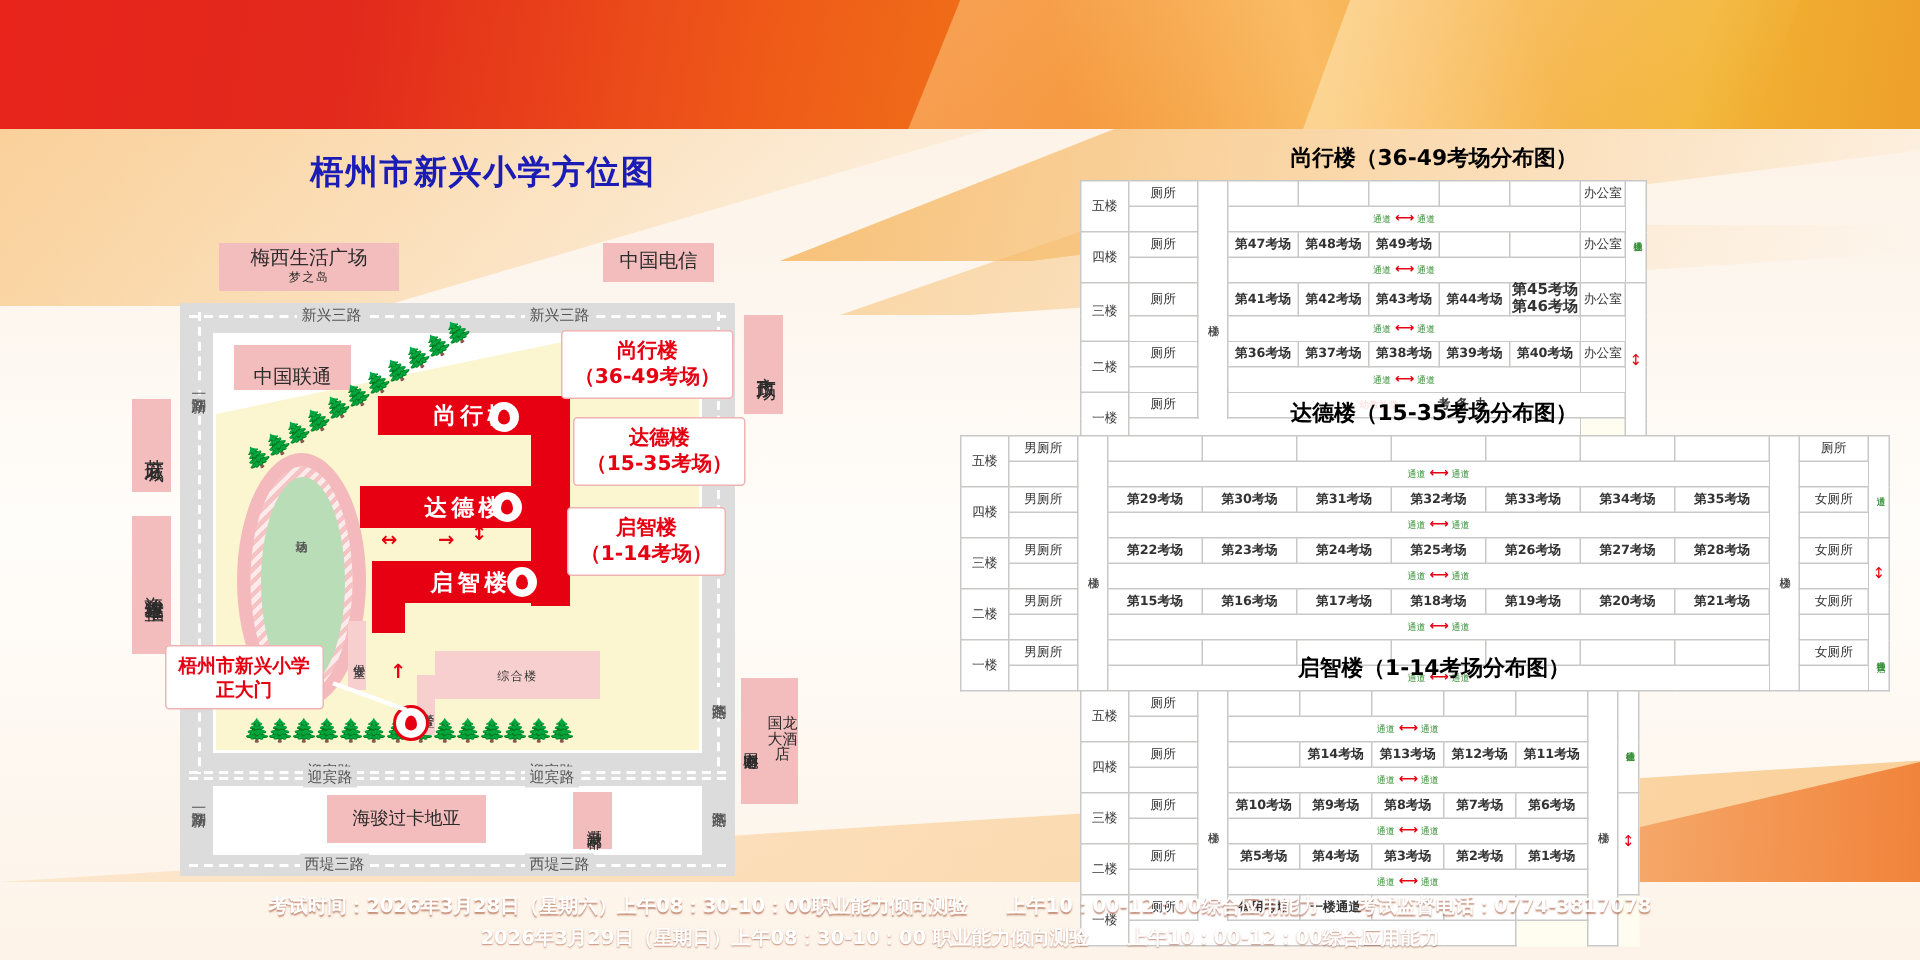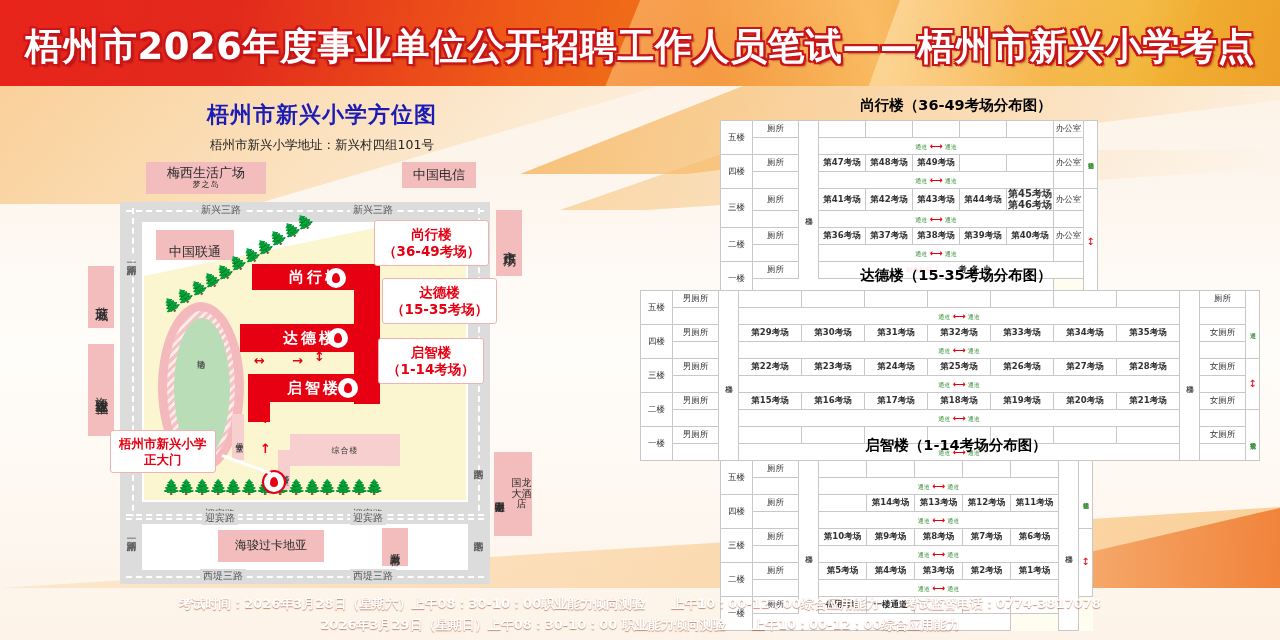--- a/index.html
+++ b/index.html
@@ -139,25 +139,23 @@
   <div class="bg-swoosh sw2"></div>
   <div class="bg-swoosh sw3"></div>
   <div class="bg-swoosh sw4"></div>
   <div class="bg-swoosh sw5"></div>
 
   <div class="banner">
     <div class="b1"></div>
     <div class="b2"></div>
     <div class="b3"></div>
   </div>
-  <div class="banner-title">梧州市2026年度事业单位公开招聘工作人员笔试——梧州市新兴小学考点</div>
 
   <div class="map-panel">
     <div class="map-title">梧州市新兴小学方位图</div>
-    <div class="map-addr">梧州市新兴小学地址：新兴村四组101号</div>
 
     <div class="map-canvas">
 
       <div class="poi" style="left:64px; top:4px; width:120px; height:32px;">
         <span>梅西生活广场</span>
         <span class="sub">梦之岛</span>
       </div>
       <div class="poi" style="left:320px; top:4px; width:74px; height:26px;">
         <span>中国电信</span>
       </div>

